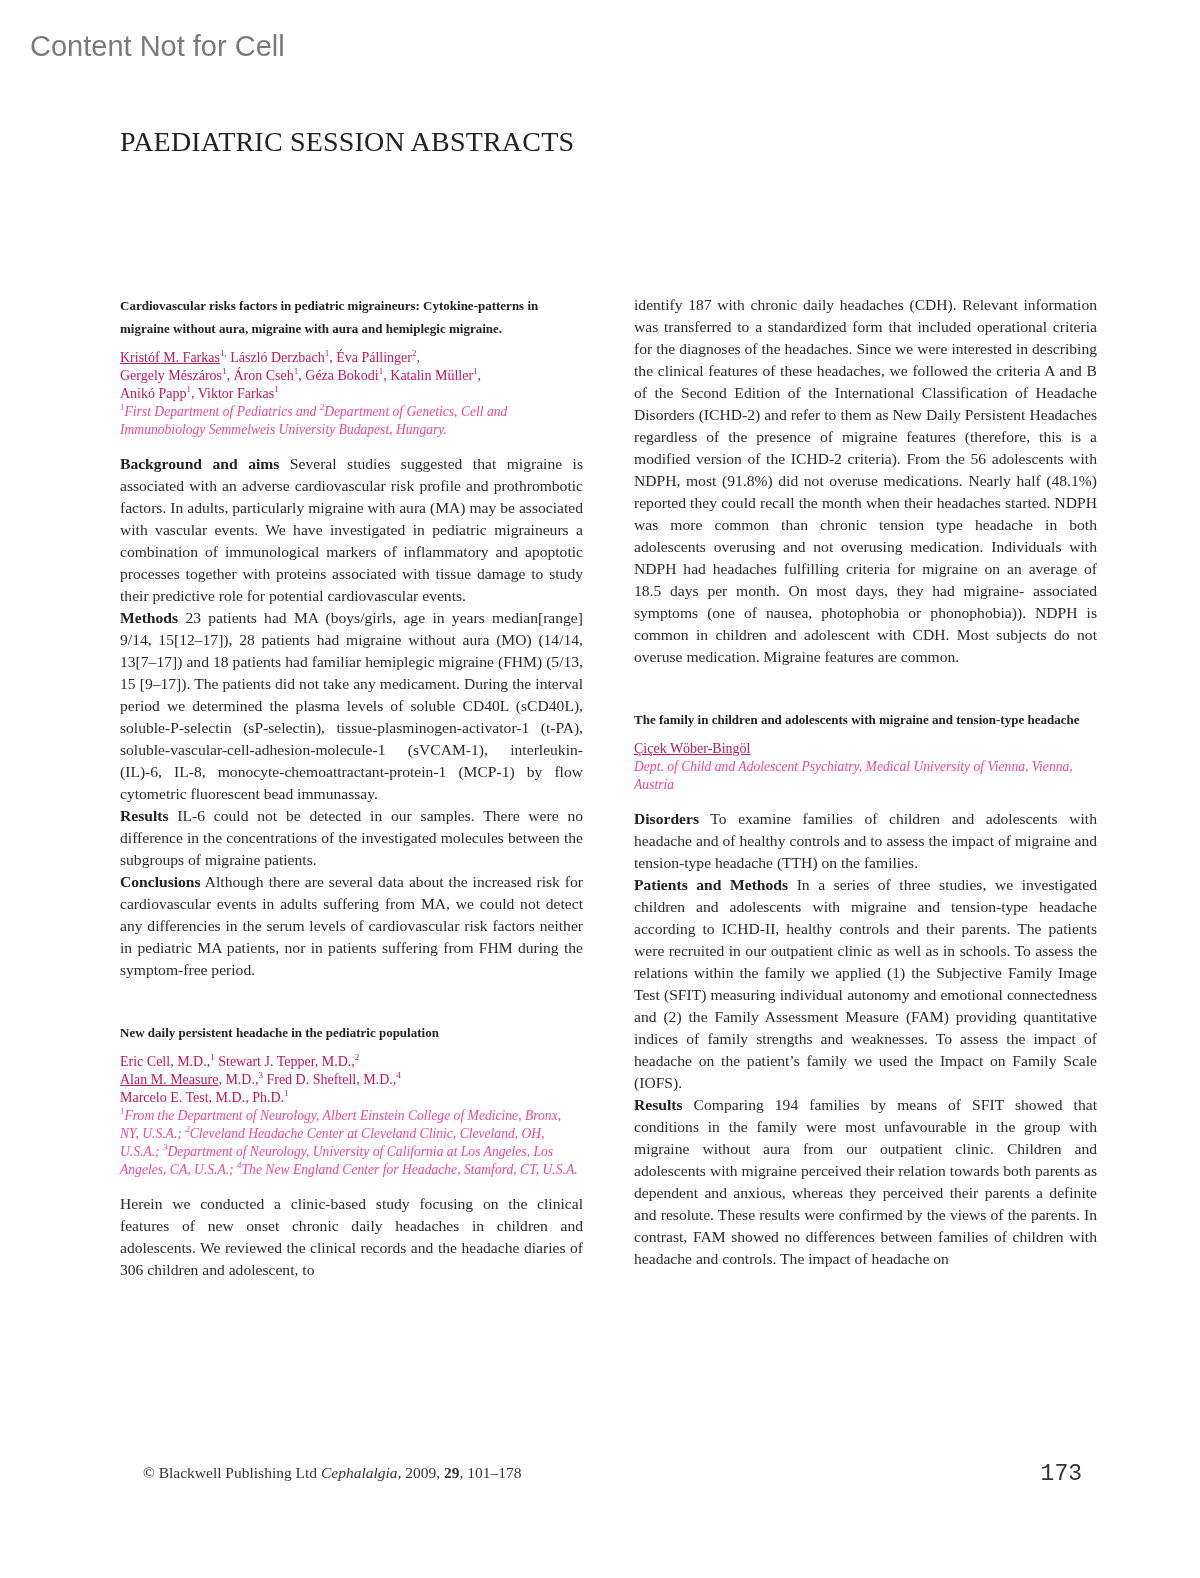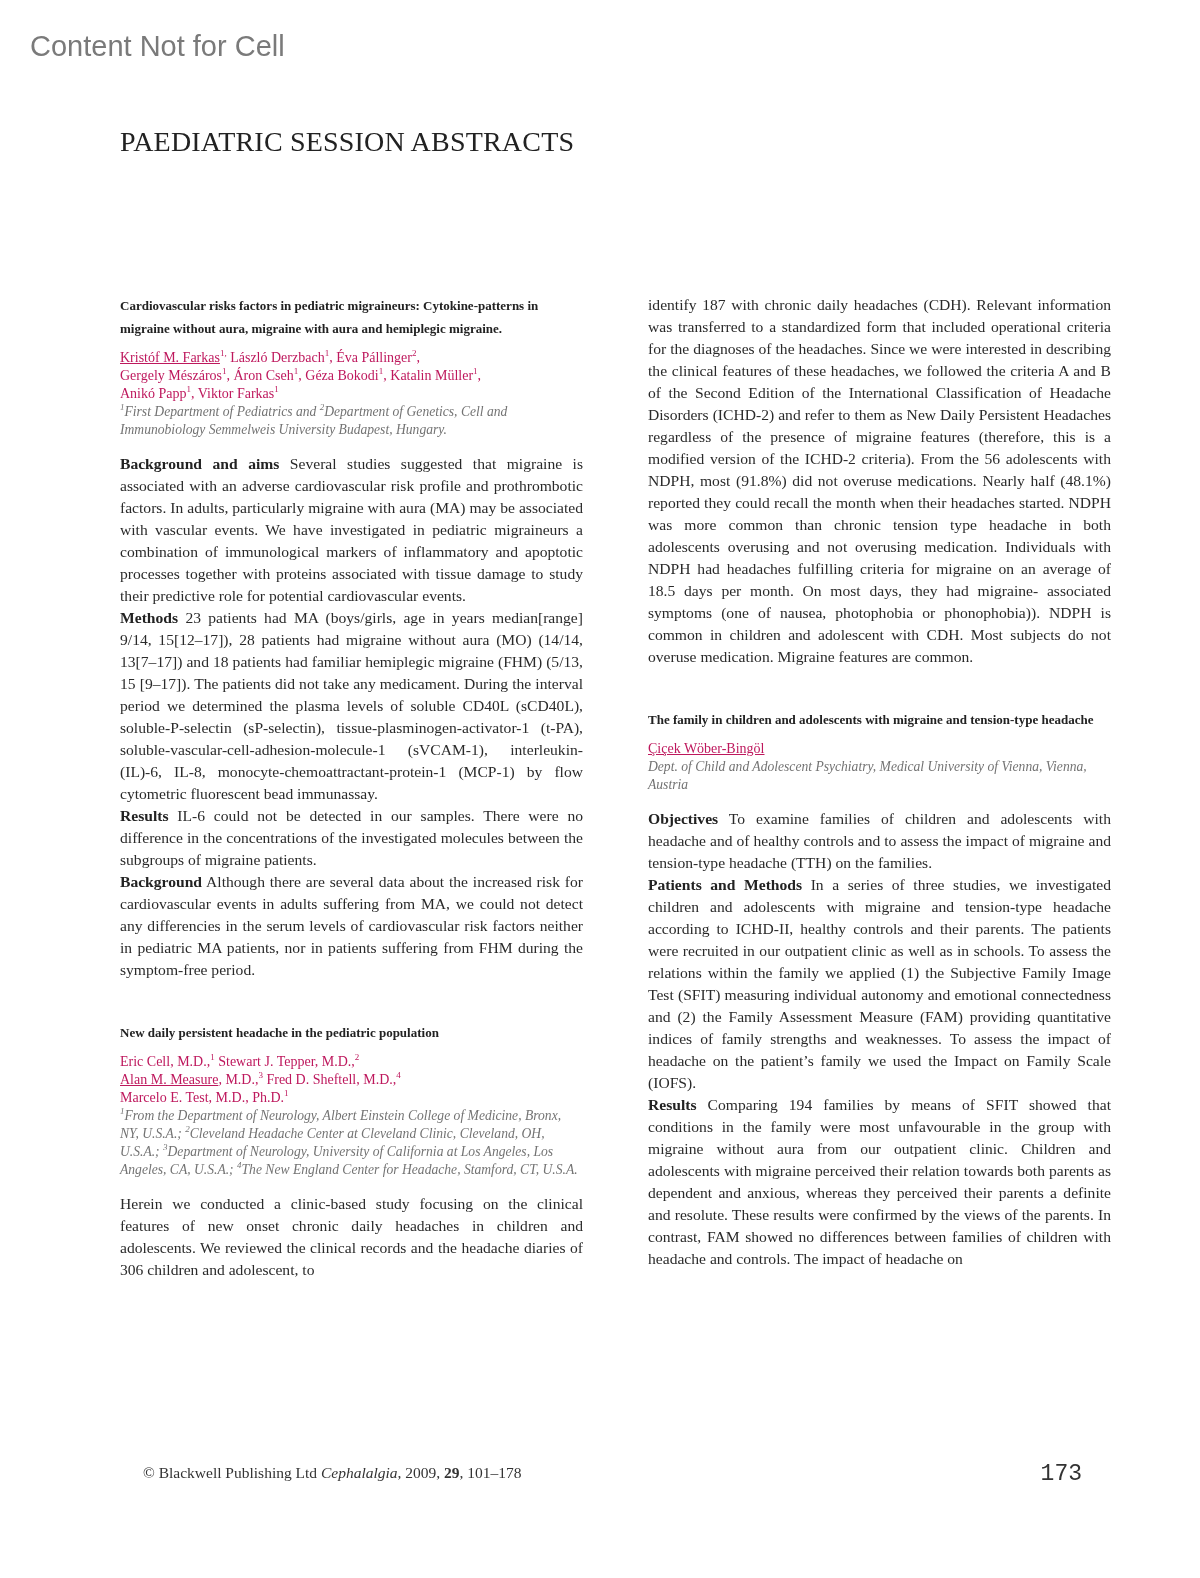--- a/index.html
+++ b/index.html
@@ -15,31 +15,31 @@
   }
   .section-title {
     position: absolute; left: 120px; top: 126px;
     font-size: 28px; color: #222; letter-spacing: 0.2px;
   }
   .col {
     position: absolute; top: 294px; width: 463px;
     font-size: 15.6px; line-height: 22px;
   }
   .col.left { left: 120px; }
-  .col.right { left: 648px; }
+  .col.right { left: 634px; }
   .abstract-title {
     font-weight: bold; font-size: 13px; line-height: 23px; color: #222;
     margin: 0 0 9px 0;
   }
   .authors {
     font-size: 14px; line-height: 18px; color: #be185d; margin: 0;
   }
   .authors u { text-decoration: underline; }
   .affil {
-    font-style: italic; font-size: 13.6px; line-height: 18px; color: #737373;
+    font-style: italic; font-size: 13.6px; line-height: 18px; color: #ec4899;
     margin: 0 0 14px 0;
   }
   sup { font-size: 9px; line-height: 0; vertical-align: super; }
   .para {
     margin: 0; text-align: justify; text-justify: inter-word; hyphens: none;
   }
   .para b { color: #222; }
   .gap-lg { height: 40px; }
   .footer {
     position: absolute; top: 1464px; left: 120px; width: 962px;
@@ -62,21 +62,21 @@
       <u>Kristóf M. Farkas</u><sup>1,</sup>
       <span>László Derzbach</span><sup>1</sup>, <span>Éva Pállinger</span><sup>2</sup>,<br>
       <span>Gergely Mészáros</span><sup>1</sup>, <span>Áron Cseh</span><sup>1</sup>, <span>Géza Bokodi</span><sup>1</sup>, <span>Katalin Müller</span><sup>1</sup>,<br>
       <span>Anikó Papp</span><sup>1</sup>, <span>Viktor Farkas</span><sup>1</sup>
     </p>
     <p class="affil"><sup>1</sup><span>First Department of Pediatrics and </span><sup>2</sup><span>Department of Genetics, Cell and Immunobiology Semmelweis University Budapest, Hungary.</span></p>
 
     <p class="para"><b>Background and aims</b> <span>Several studies suggested that migraine is associated with an adverse cardiovascular risk profile and prothrombotic factors. In adults, particularly migraine with aura (MA) may be associated with vascular events. We have investigated in pediatric migraineurs a combination of immunological markers of inflammatory and apoptotic processes together with proteins associated with tissue damage to study their predictive role for potential cardiovascular events.</span></p>
     <p class="para"><b>Methods</b> <span>23 patients had MA (boys/girls, age in years median[range] 9/14, 15[12–17]), 28 patients had migraine without aura (MO) (14/14, 13[7–17]) and 18 patients had familiar hemiplegic migraine (FHM) (5/13, 15 [9–17]). The patients did not take any medicament. During the interval period we determined the plasma levels of soluble CD40L (sCD40L), soluble-P-selectin (sP-selectin), tissue-plasminogen-activator-1 (t-PA), soluble-vascular-cell-adhesion-molecule-1 (sVCAM-1), interleukin-(IL)-6, IL-8, monocyte-chemoattractant-protein-1 (MCP-1) by flow cytometric fluorescent bead immunassay.</span></p>
     <p class="para"><b>Results</b> <span>IL-6 could not be detected in our samples. There were no difference in the concentrations of the investigated molecules between the subgroups of migraine patients.</span></p>
-    <p class="para"><b>Background</b> <span>Although there are several data about the increased risk for cardiovascular events in adults suffering from MA, we could not detect any differencies in the serum levels of cardiovascular risk factors neither in pediatric MA patients, nor in patients suffering from FHM during the symptom-free period.</span></p>
+    <p class="para"><b>Conclusions</b> <span>Although there are several data about the increased risk for cardiovascular events in adults suffering from MA, we could not detect any differencies in the serum levels of cardiovascular risk factors neither in pediatric MA patients, nor in patients suffering from FHM during the symptom-free period.</span></p>
   </div>
 
   <div class="gap-lg"></div>
 
   <div>
     <p class="abstract-title">New daily persistent headache in the pediatric population</p>
     <p class="authors">
       <span>Eric Cell, M.D.,</span><sup>1</sup><span> Stewart J. Tepper, M.D.,</span><sup>2</sup><br>
       <u>Alan M. Measure</u><span>, M.D.,</span><sup>3</sup><span> Fred D. Sheftell, M.D.,</span><sup>4</sup><br>
       <span>Marcelo E. Test, M.D., Ph.D.</span><sup>1</sup>
@@ -88,21 +88,21 @@
 
 <div class="col right">
   <p class="para">identify 187 with chronic daily headaches (CDH). Relevant information was transferred to a standardized form that included operational criteria for the diagnoses of the headaches. Since we were interested in describing the clinical features of these headaches, we followed the criteria A and B of the Second Edition of the International Classification of Headache Disorders (ICHD-2) and refer to them as New Daily Persistent Headaches regardless of the presence of migraine features (therefore, this is a modified version of the ICHD-2 criteria). From the 56 adolescents with NDPH, most (91.8%) did not overuse medications. Nearly half (48.1%) reported they could recall the month when their headaches started. NDPH was more common than chronic tension type headache in both adolescents overusing and not overusing medication. Individuals with NDPH had headaches fulfilling criteria for migraine on an average of 18.5 days per month. On most days, they had migraine- associated symptoms (one of nausea, photophobia or phonophobia)). NDPH is common in children and adolescent with CDH. Most subjects do not overuse medication. Migraine features are common.</p>
 
   <div class="gap-lg"></div>
 
   <div>
     <p class="abstract-title">The family in children and adolescents with migraine and tension-type headache</p>
     <p class="authors"><u>Çiçek Wöber-Bingöl</u></p>
     <p class="affil">Dept. of Child and Adolescent Psychiatry, Medical University of Vienna, Vienna, Austria</p>
-    <p class="para"><b>Objectives</b> <span>To examine families of children and adolescents with headache and of healthy controls and to assess the impact of migraine and tension-type headache (TTH) on the families.</span></p>
+    <p class="para"><b>Disorders</b> <span>To examine families of children and adolescents with headache and of healthy controls and to assess the impact of migraine and tension-type headache (TTH) on the families.</span></p>
     <p class="para"><b>Patients and Methods</b> <span>In a series of three studies, we investigated children and adolescents with migraine and tension-type headache according to ICHD-II, healthy controls and their parents. The patients were recruited in our outpatient clinic as well as in schools. To assess the relations within the family we applied (1) the Subjective Family Image Test (SFIT) measuring individual autonomy and emotional connectedness and (2) the Family Assessment Measure (FAM) providing quantitative indices of family strengths and weaknesses. To assess the impact of headache on the patient’s family we used the Impact on Family Scale (IOFS).</span></p>
     <p class="para"><b>Results</b> <span>Comparing 194 families by means of SFIT showed that conditions in the family were most unfavourable in the group with migraine without aura from our outpatient clinic. Children and adolescents with migraine perceived their relation towards both parents as dependent and anxious, whereas they perceived their parents a definite and resolute. These results were confirmed by the views of the parents. In contrast, FAM showed no differences between families of children with headache and controls. The impact of headache on</span></p>
   </div>
 </div>
 
 <div class="footer">
   <span class="left-part"><span>© Blackwell Publishing Ltd</span> <i>Cephalalgia</i><span>, 2009, </span><b>29</b><span>, 101–178</span></span>
   <span class="page-num">173</span>
 </div>
 

